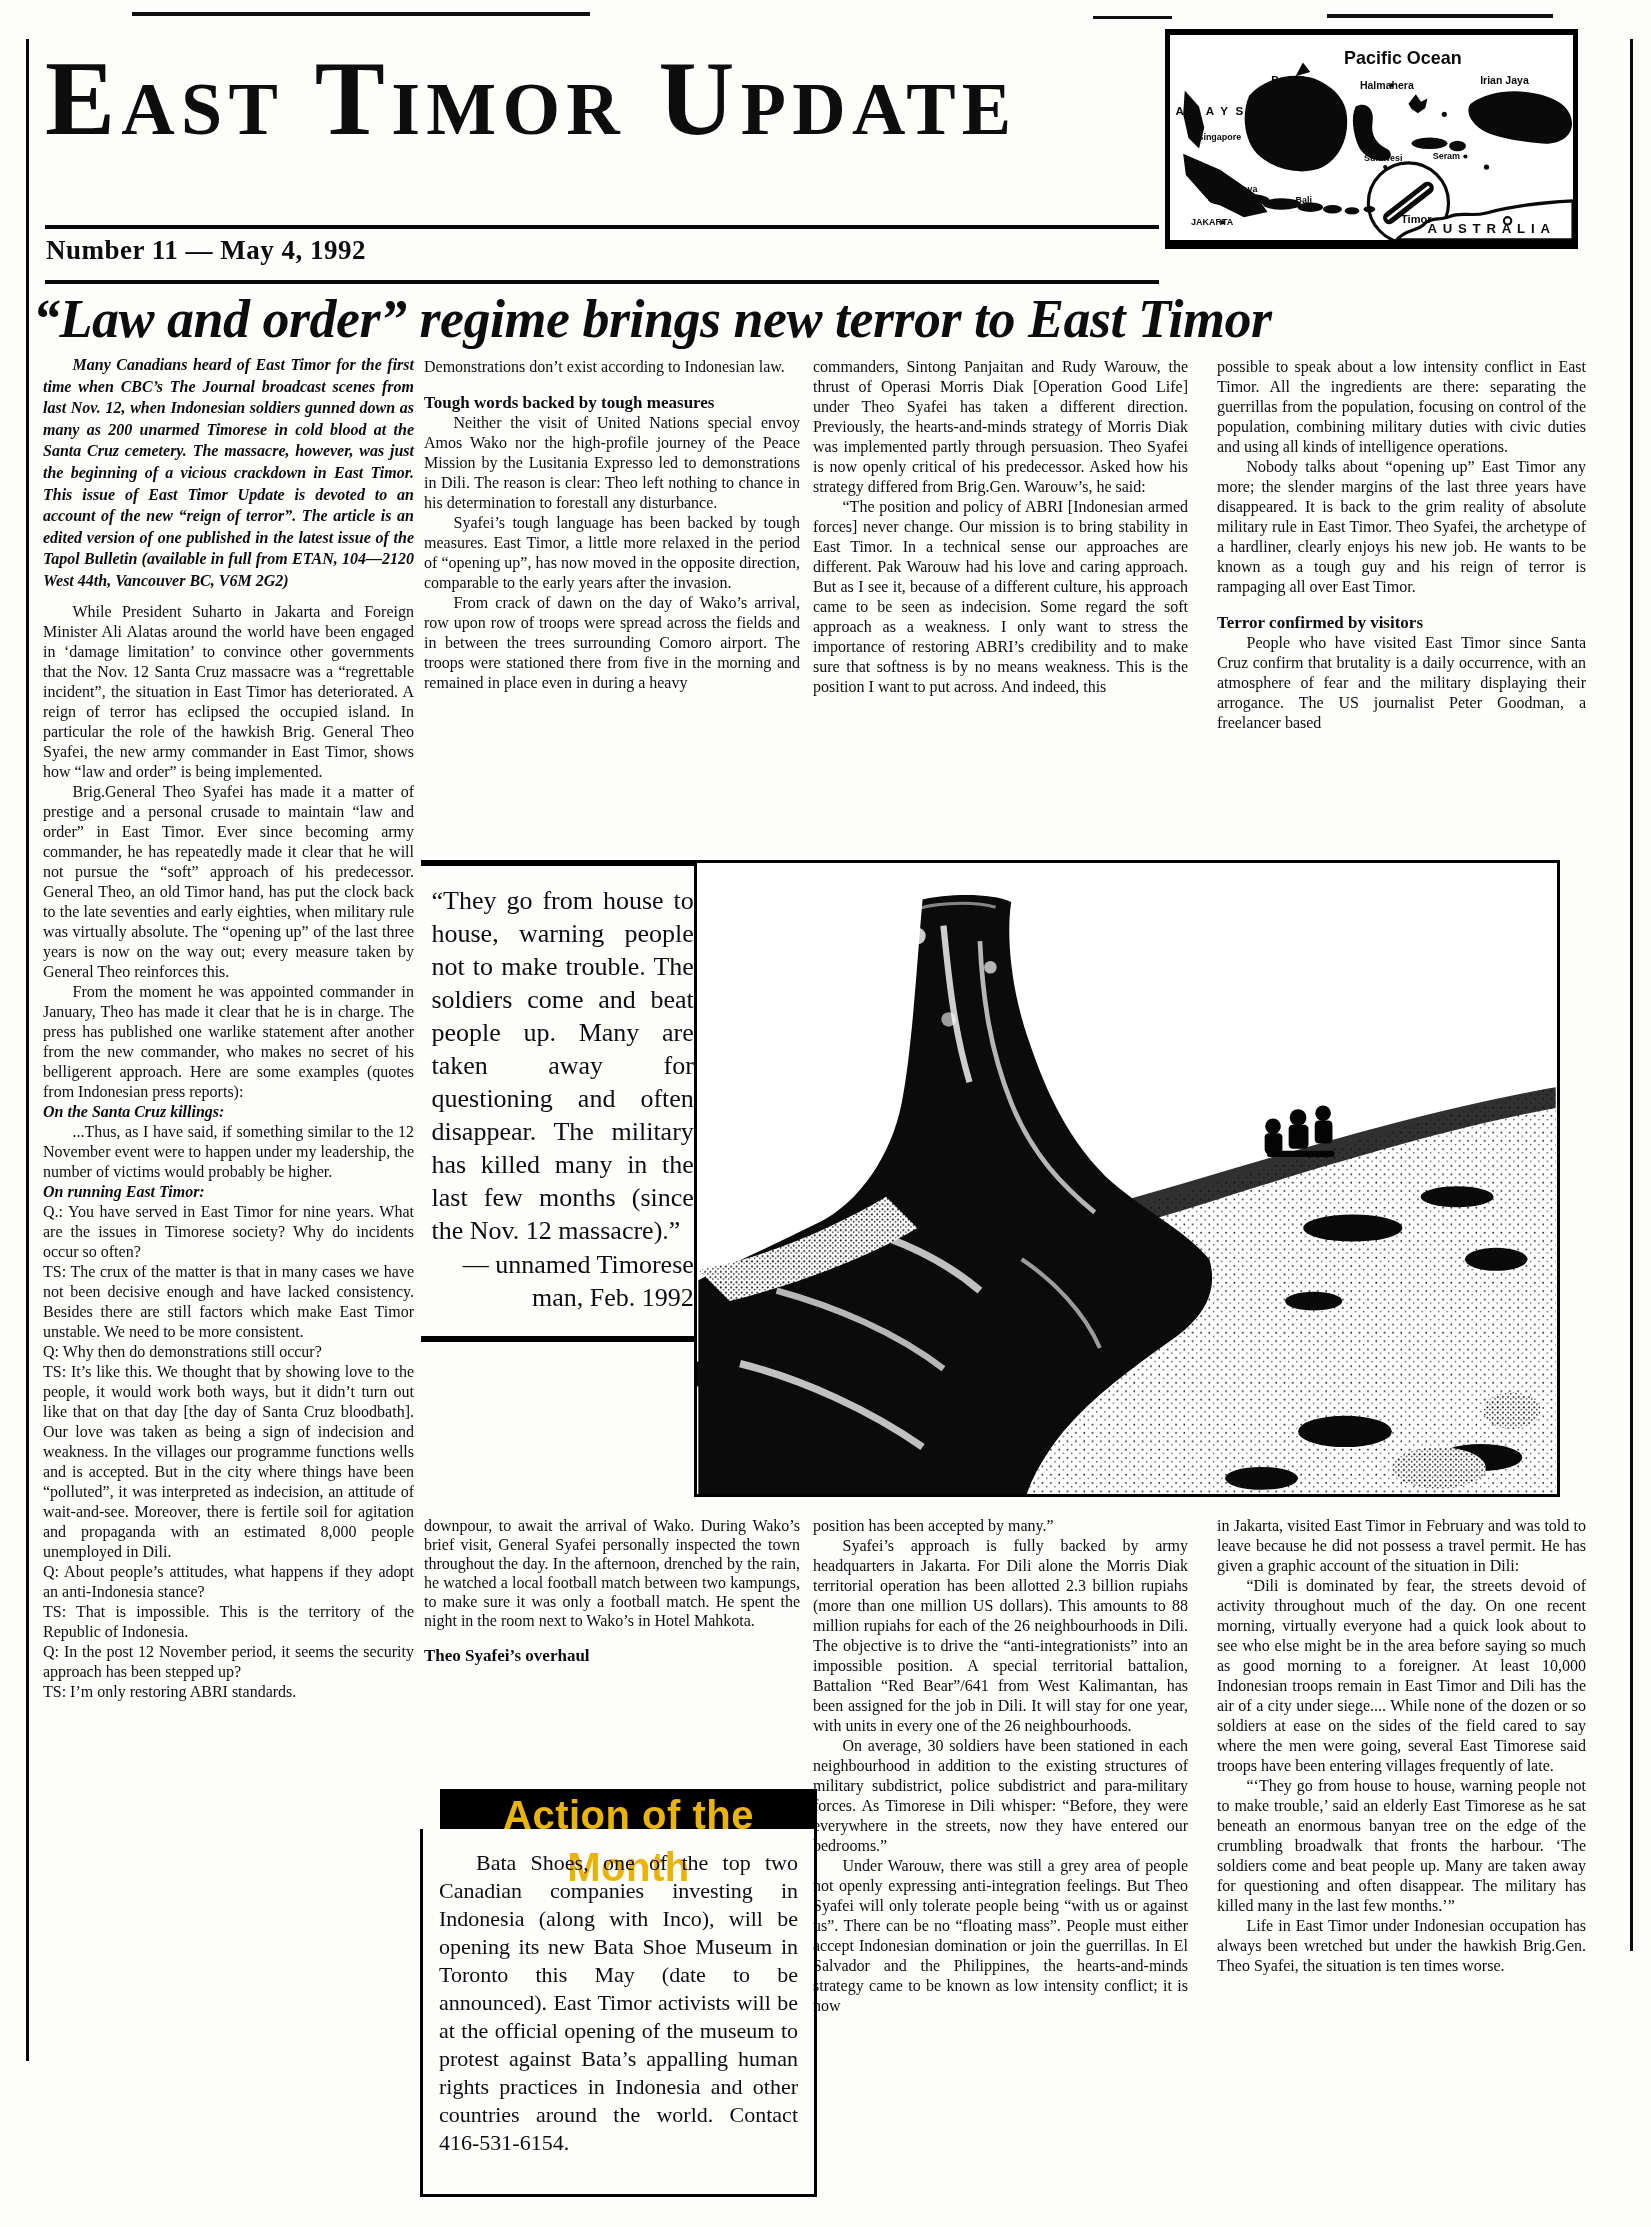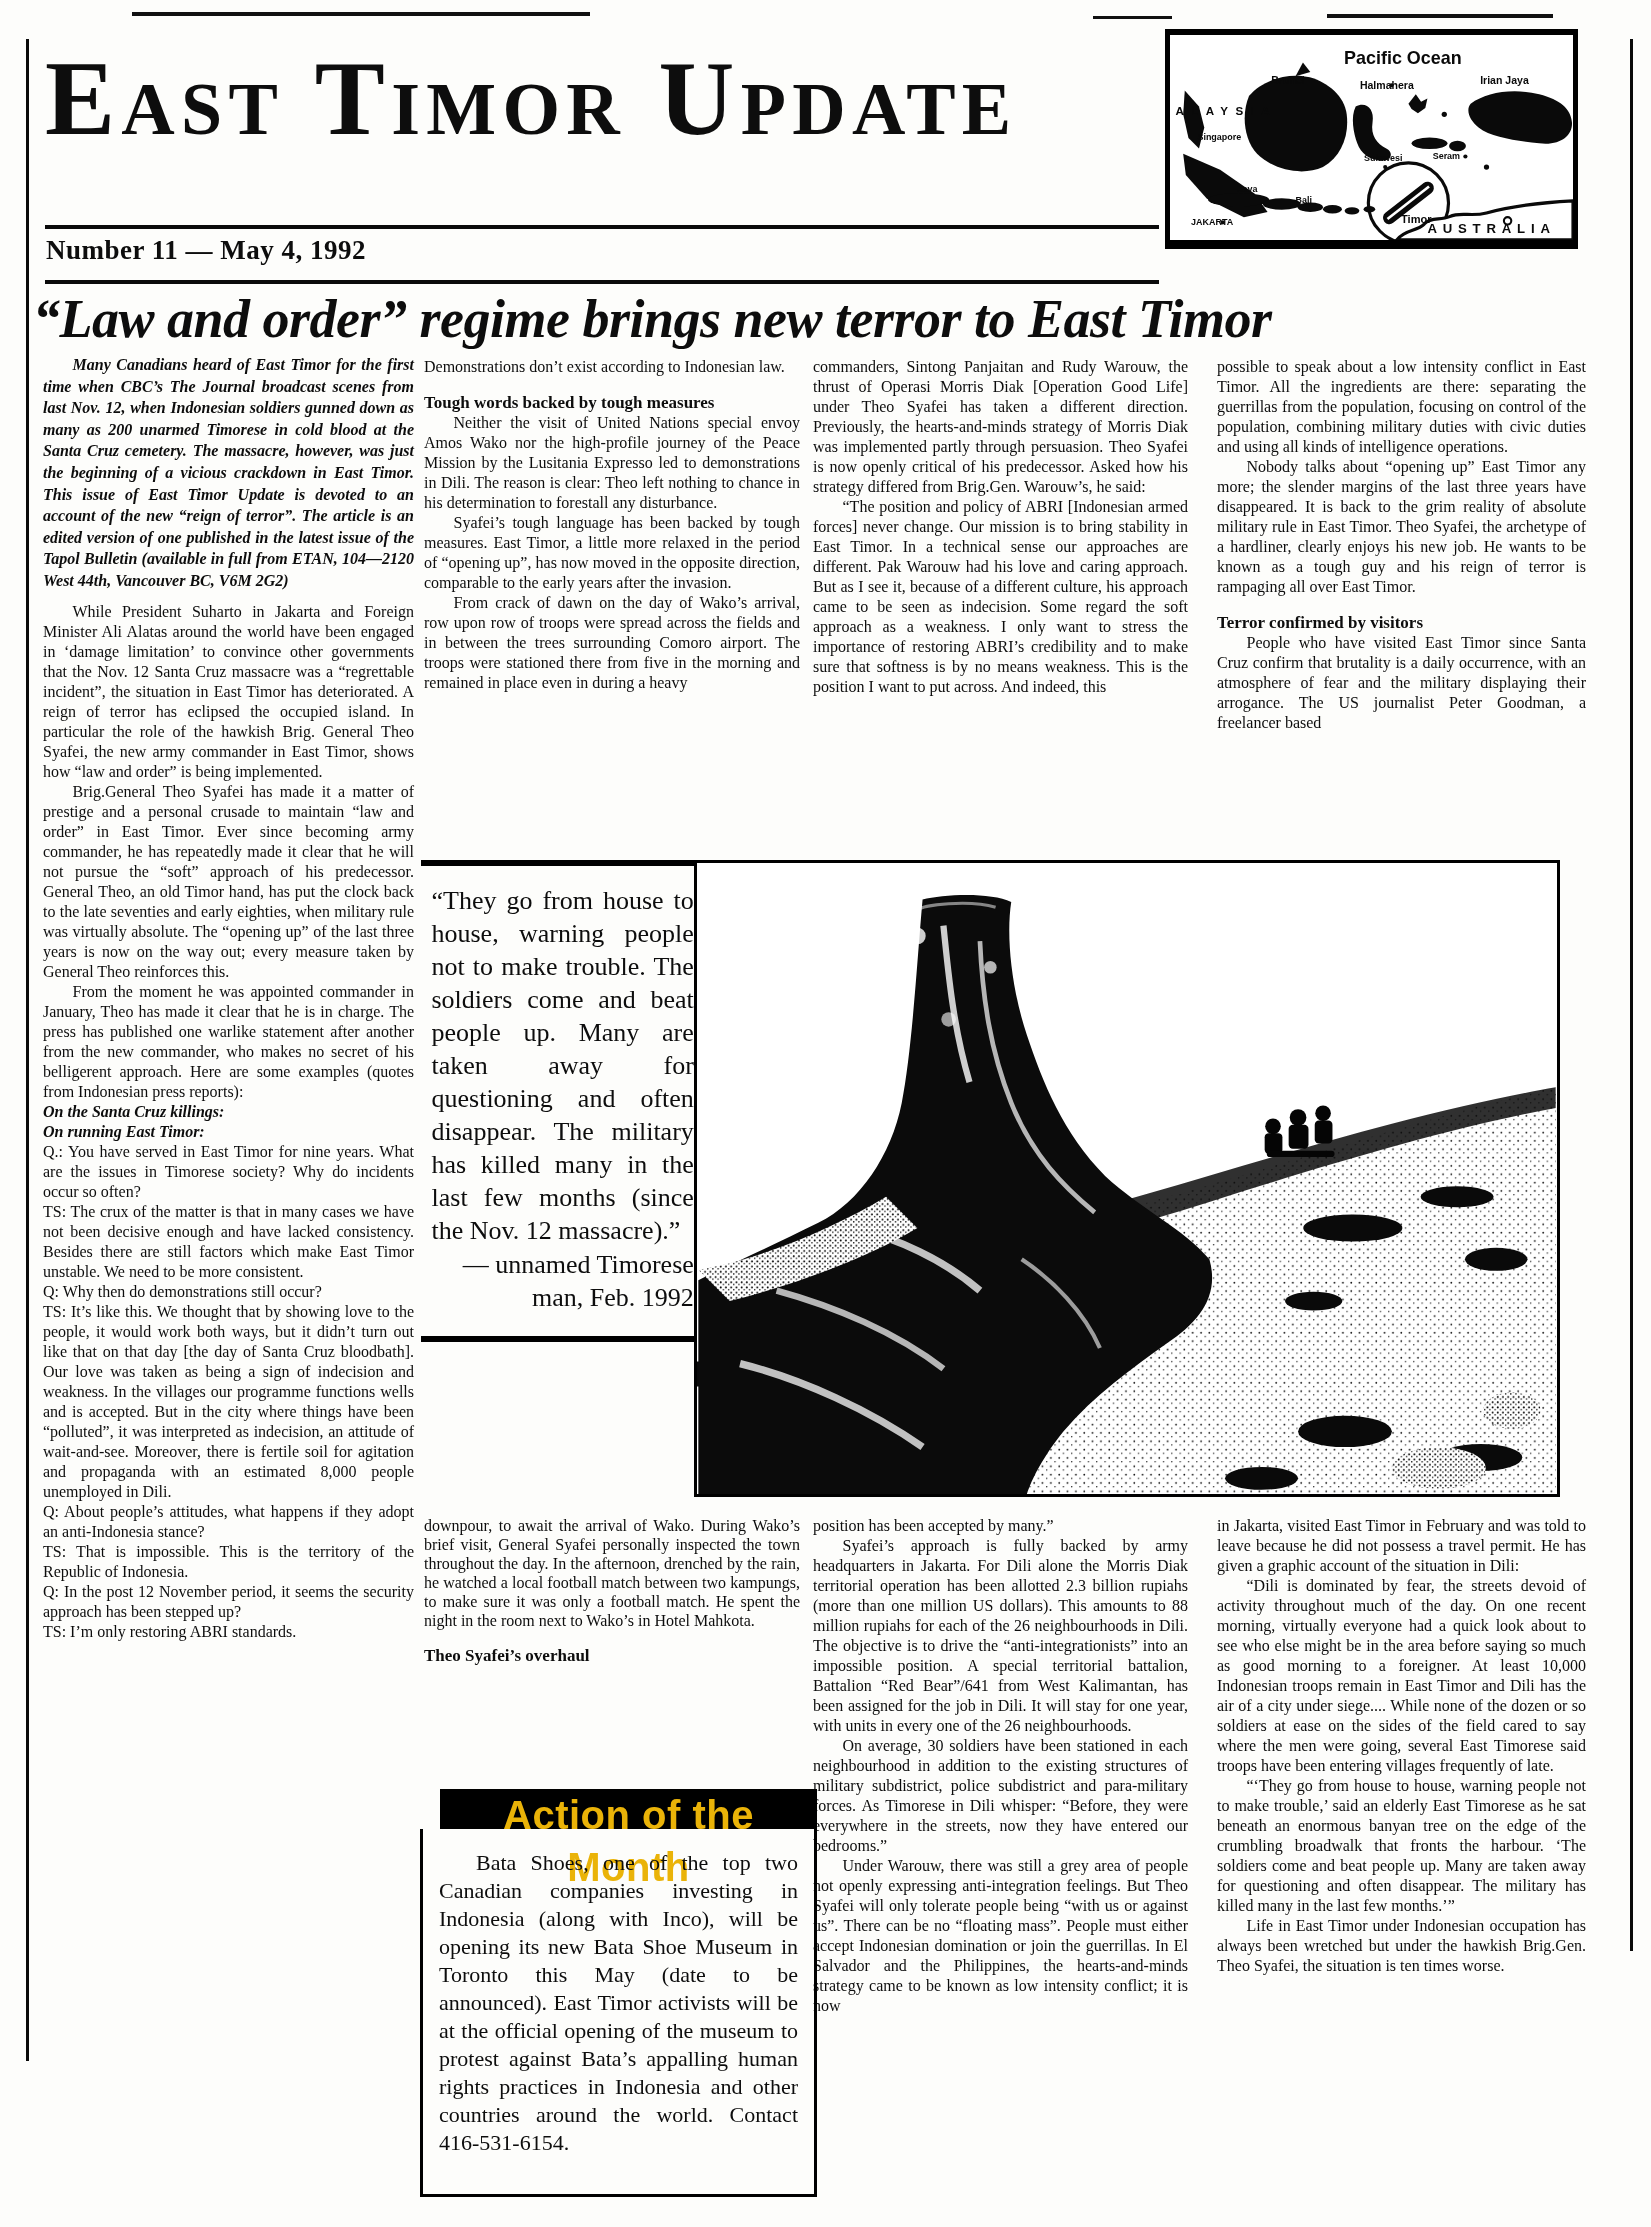--- a/index.html
+++ b/index.html
@@ -125,20 +125,21 @@
 </div>
 
 <div class="abs" id="headline">“Law and order” regime brings new terror to East Timor</div>
 
 <div class="col" id="col1">
   <p id="col1-intro">Many Canadians heard of East Timor for the first time when CBC’s The Journal broadcast scenes from last Nov. 12, when Indonesian soldiers gunned down as many as 200 unarmed Timorese in cold blood at the Santa Cruz cemetery. The massacre, however, was just the beginning of a vicious crackdown in East Timor. This issue of East Timor Update is devoted to an account of the new “reign of terror”. The article is an edited version of one published in the latest issue of the Tapol Bulletin (available in full from ETAN, 104—2120 West 44th, Vancouver BC, V6M 2G2)</p>
   <p class="ind">While President Suharto in Jakarta and Foreign Minister Ali Alatas around the world have been engaged in ‘damage limitation’ to convince other governments that the Nov. 12 Santa Cruz massacre was a “regrettable incident”, the situation in East Timor has deteriorated. A reign of terror has eclipsed the occupied island. In particular the role of the hawkish Brig. General Theo Syafei, the new army commander in East Timor, shows how “law and order” is being implemented.</p>
   <p class="ind">Brig.General Theo Syafei has made it a matter of prestige and a personal crusade to maintain “law and order” in East Timor. Ever since becoming army commander, he has repeatedly made it clear that he will not pursue the “soft” approach of his predecessor. General Theo, an old Timor hand, has put the clock back to the late seventies and early eighties, when military rule was virtually absolute. The “opening up” of the last three years is now on the way out; every measure taken by General Theo reinforces this.</p>
   <p class="ind">From the moment he was appointed commander in January, Theo has made it clear that he is in charge. The press has published one warlike statement after another from the new commander, who makes no secret of his belligerent approach. Here are some examples (quotes from Indonesian press reports):</p>
   <p class="qa-head flush">On the Santa Cruz killings:</p>
+  <p class="ind">...Thus, as I have said, if something similar to the 12 November event were to happen under my leadership, the number of victims would probably be higher.</p>
   <p class="qa-head flush">On running East Timor:</p>
   <p class="flush">Q.: You have served in East Timor for nine years. What are the issues in Timorese society? Why do incidents occur so often?</p>
   <p class="flush">TS: The crux of the matter is that in many cases we have not been decisive enough and have lacked consistency. Besides there are still factors which make East Timor unstable. We need to be more consistent.</p>
   <p class="flush">Q: Why then do demonstrations still occur?</p>
   <p class="flush">TS: It’s like this. We thought that by showing love to the people, it would work both ways, but it didn’t turn out like that on that day [the day of Santa Cruz bloodbath]. Our love was taken as being a sign of indecision and weakness. In the villages our programme functions wells and is accepted. But in the city where things have been “polluted”, it was interpreted as indecision, an attitude of wait-and-see. Moreover, there is fertile soil for agitation and propaganda with an estimated 8,000 people unemployed in Dili.</p>
   <p class="flush">Q:  About people’s attitudes, what happens if they adopt an anti-Indonesia stance?</p>
   <p class="flush">TS: That is impossible. This is the territory of the Republic of Indonesia.</p>
   <p class="flush">Q: In the post 12 November period, it seems the security approach has been stepped up?</p>
   <p class="flush">TS: I’m only restoring ABRI standards.</p>
 </div>

